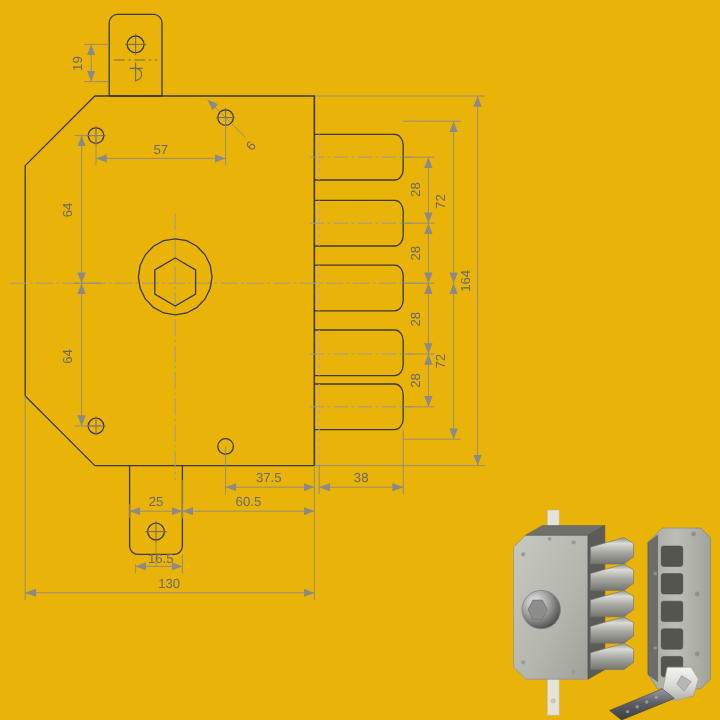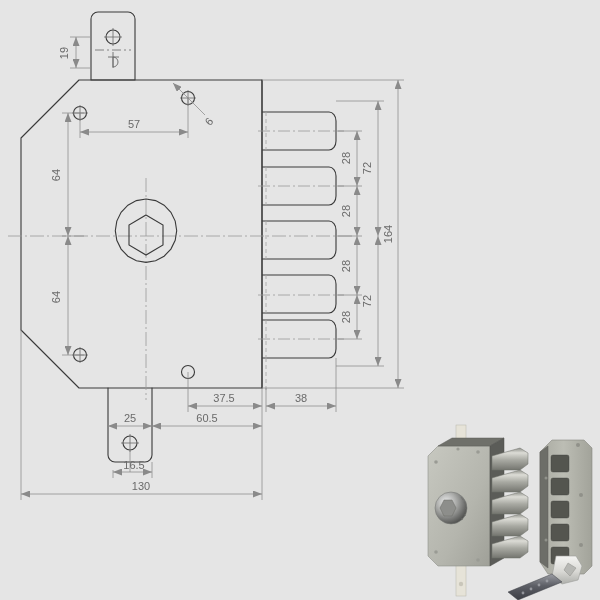--- a/index.html
+++ b/index.html
@@ -1,18 +1,18 @@
 <!DOCTYPE html>
 <html><head>
 <meta charset="utf-8">
 <style>
   html,body{margin:0;padding:0;background:#ffffff;}
   body{width:600px;height:600px;overflow:hidden;
        font-family:"Liberation Sans", sans-serif;}
-  #stage{position:relative;width:600px;height:600px;background:#e5e5e5;}
+  #stage{position:relative;width:600px;height:600px;background:#eab308;}
   svg{display:block;}
   .dimtxt{font-family:"Liberation Sans", sans-serif;font-size:11px;fill:#6a6a6a;}
 </style>
 </head>
 <body>
 
 <div id="stage">
 
   <svg width="600" height="600" viewBox="0 0 600 600">
 

